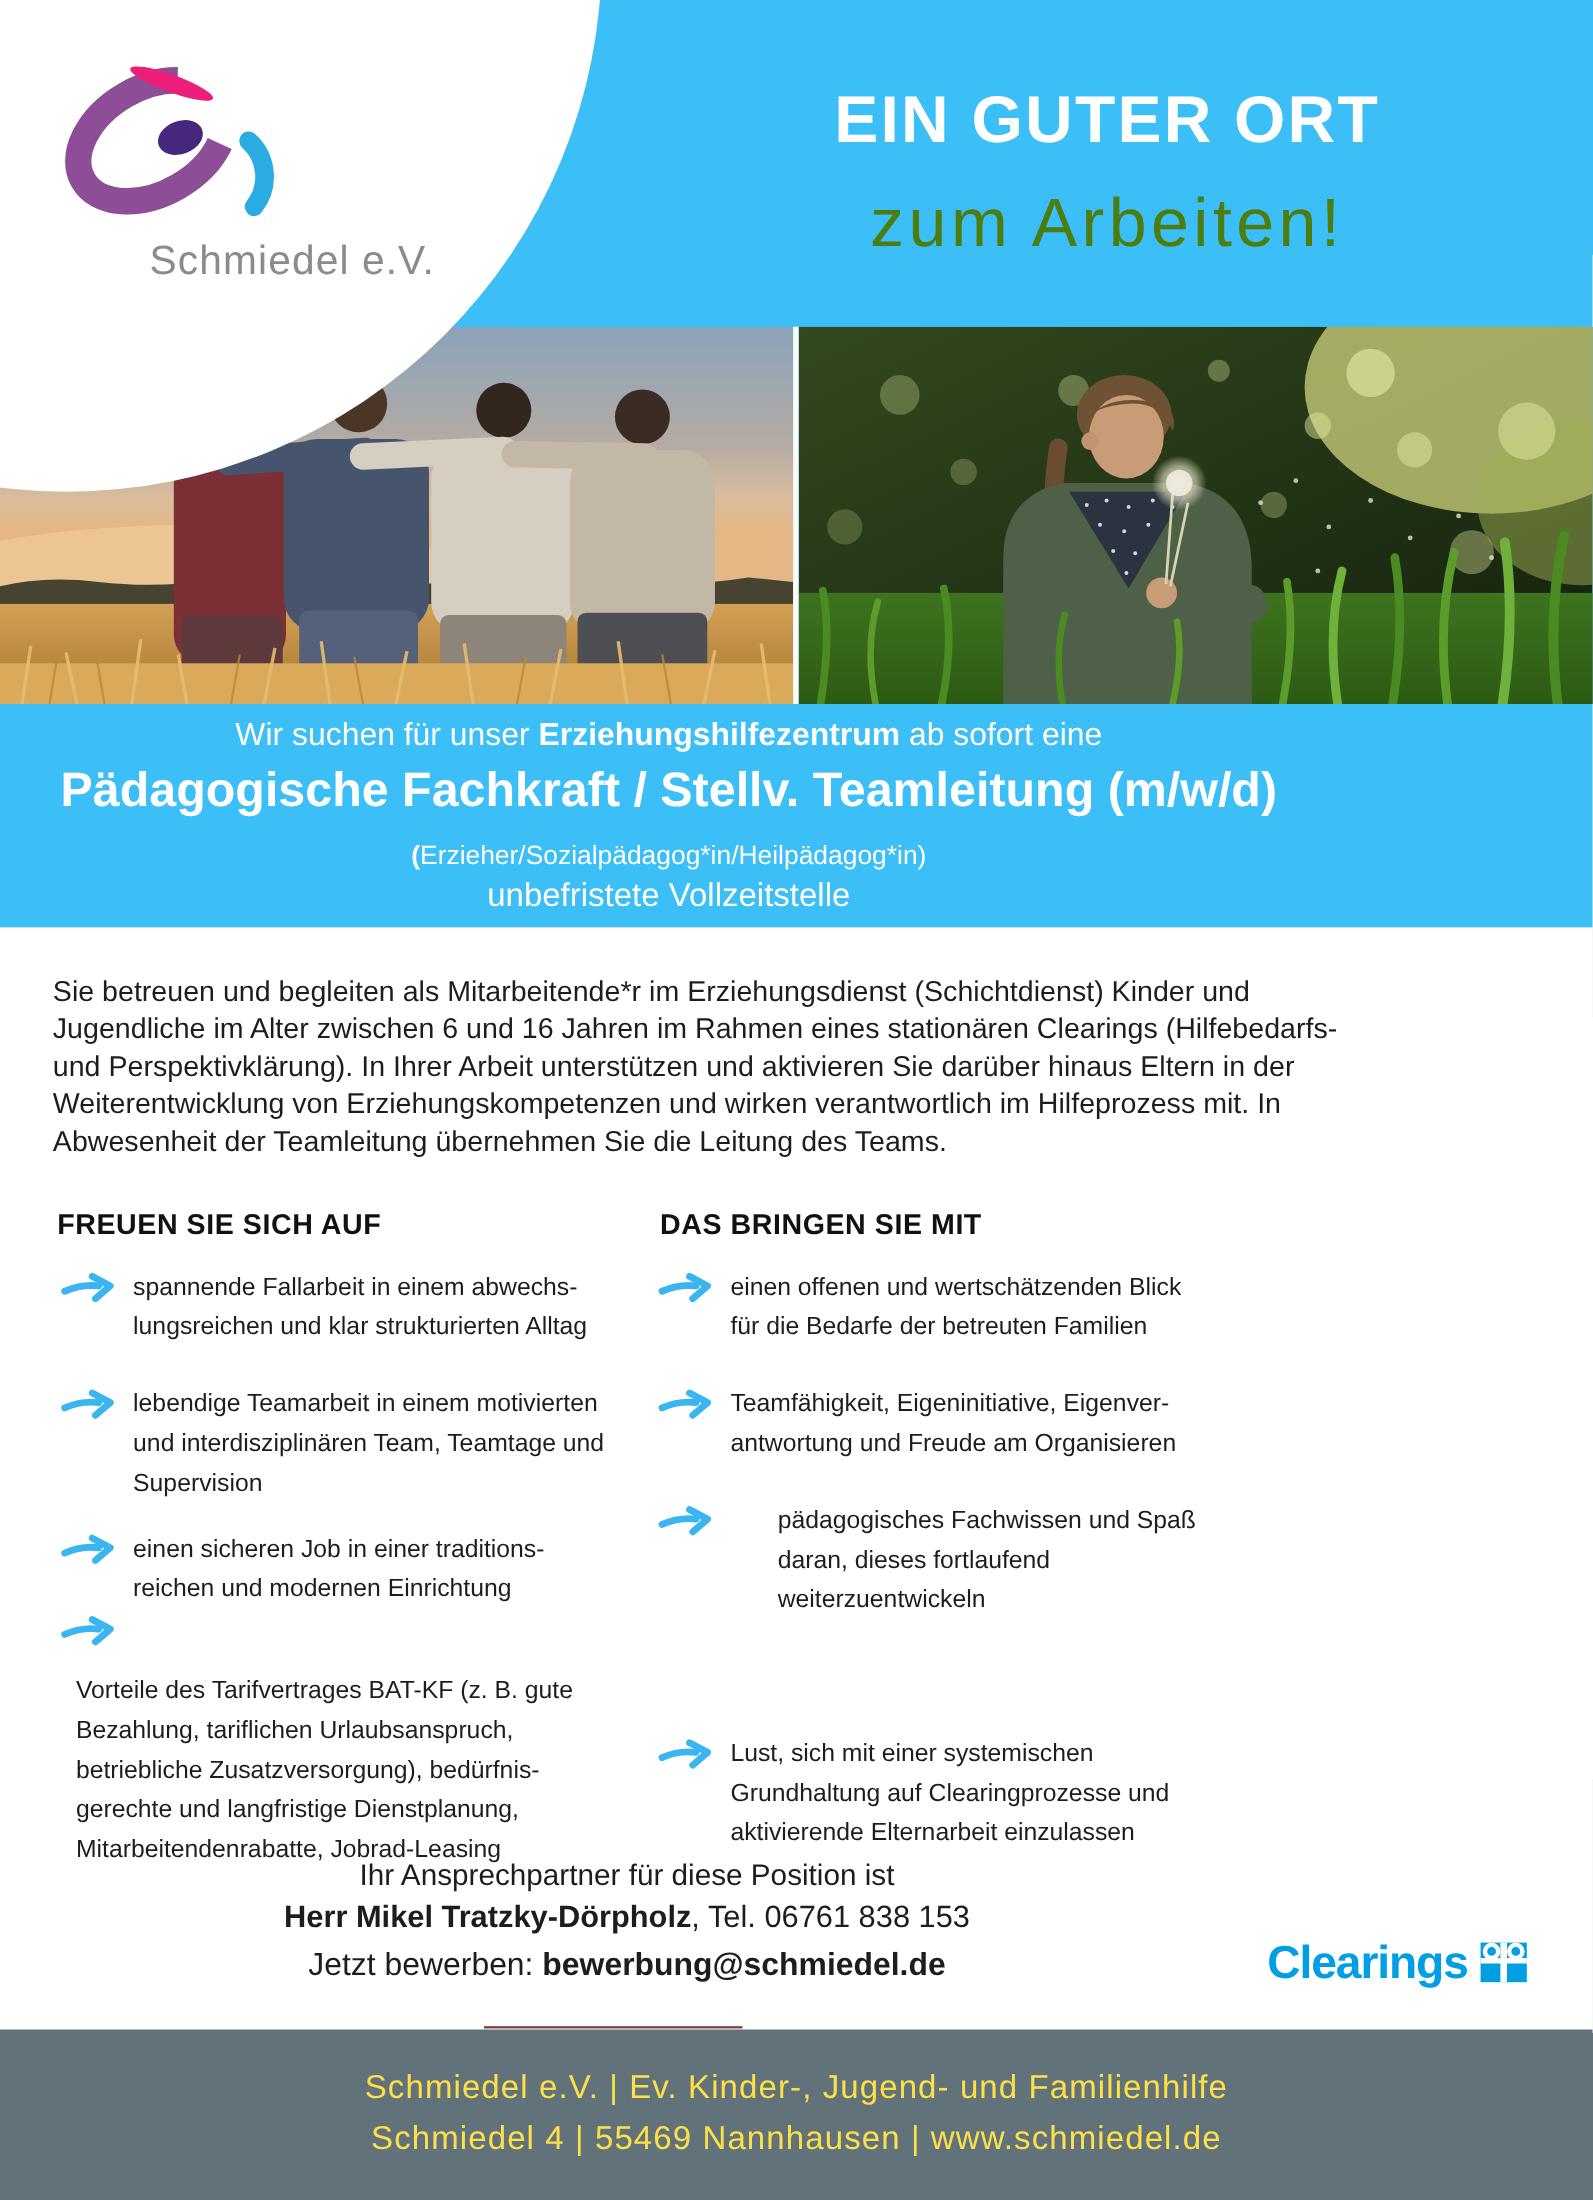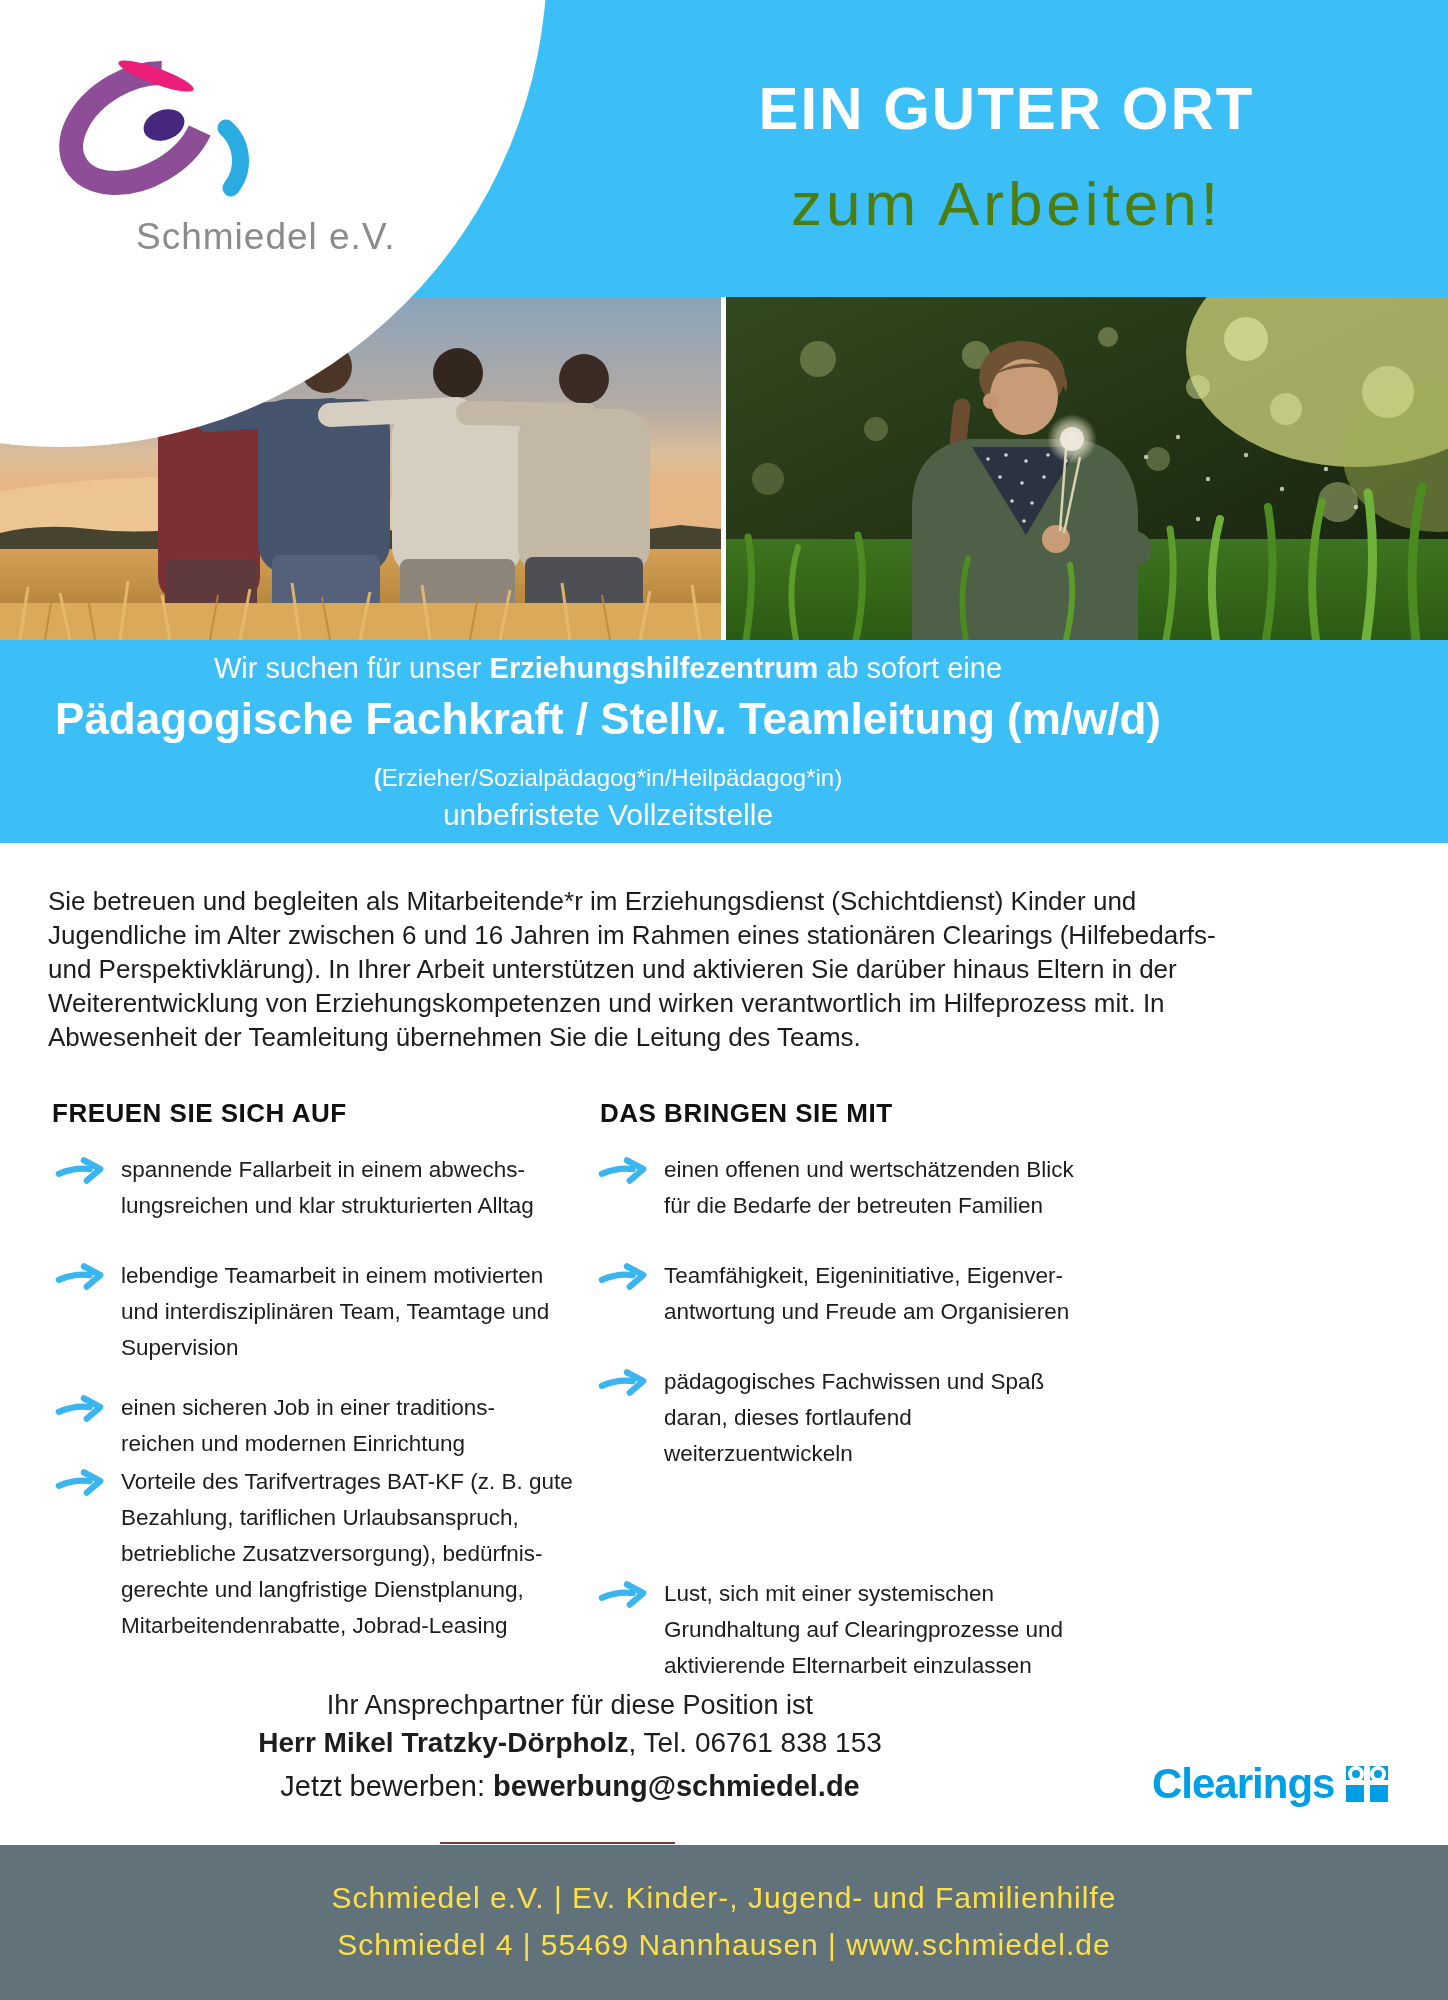--- a/index.html
+++ b/index.html
@@ -31,22 +31,22 @@
   .paragraph { position:absolute; left:48px; top:884px; width:1380px;
                font-size:26px; line-height:34px; white-space:pre-line; }
   .col-heading { position:absolute; font-size:26px; font-weight:700; color:#111; letter-spacing:0.5px; }
   .heading-benefits { left:52px;  top:1098px; }
   .heading-requirements { left:600px; top:1098px; }
   .bullet { position:absolute; display:flex; align-items:flex-start; }
   .bullet .arrow-wrap { flex:0 0 52px; margin-top:3px; }
   .bullet .btext { margin-left:14px; font-size:22.5px; line-height:36px; white-space:pre-line; }
   .b-left  { left:55px;  width:530px; }
   .b-right { left:598px; width:550px; }
-  .bL1 { top:1152px; } .bL2 { top:1258px; } .bL3 { top:1390px; } .bL4 { top:1464px; }
-  .bR1 { top:1152px; } .bR2 { top:1258px; } .bR3 { top:1364px; } .bR4 { top:1576px; }
+  .bL1 { top:1152px; } .bL2 { top:1258px; } .bL3 { top:1390px; } .bL4 { top:1464px;flex-direction:column; }
+  .bR1 { top:1152px; } .bR2 { top:1258px; } .bR3 { top:1364px;gap:43px; } .bR4 { top:1576px; }
   .contact-line { position:absolute; left:0; width:1140px; text-align:center; }
   .contact-1 { top:1690px; font-size:27px; }
   .contact-2 { top:1727px; font-size:28px; }
   .contact-3 { top:1770px; font-size:29px; }
   .diakonie { position:absolute; left:1152px; top:1760px; display:flex; align-items:center; gap:10px; z-index:3; }
   .diakonie-label { color:#009ee3; font-size:42px; font-weight:700; letter-spacing:-1px; }
   .red-line { position:absolute; left:440px; top:1842px; width:235px; height:2px; background:#7b3a39; z-index:4; }
   .footer { position:absolute; left:0; top:1845px; width:1448px; height:155px; background:#62727b;
             color:#fde047; text-align:center; z-index:3; }
   .footer-l1 { padding-top:36px; font-size:30px; letter-spacing:1px; }

